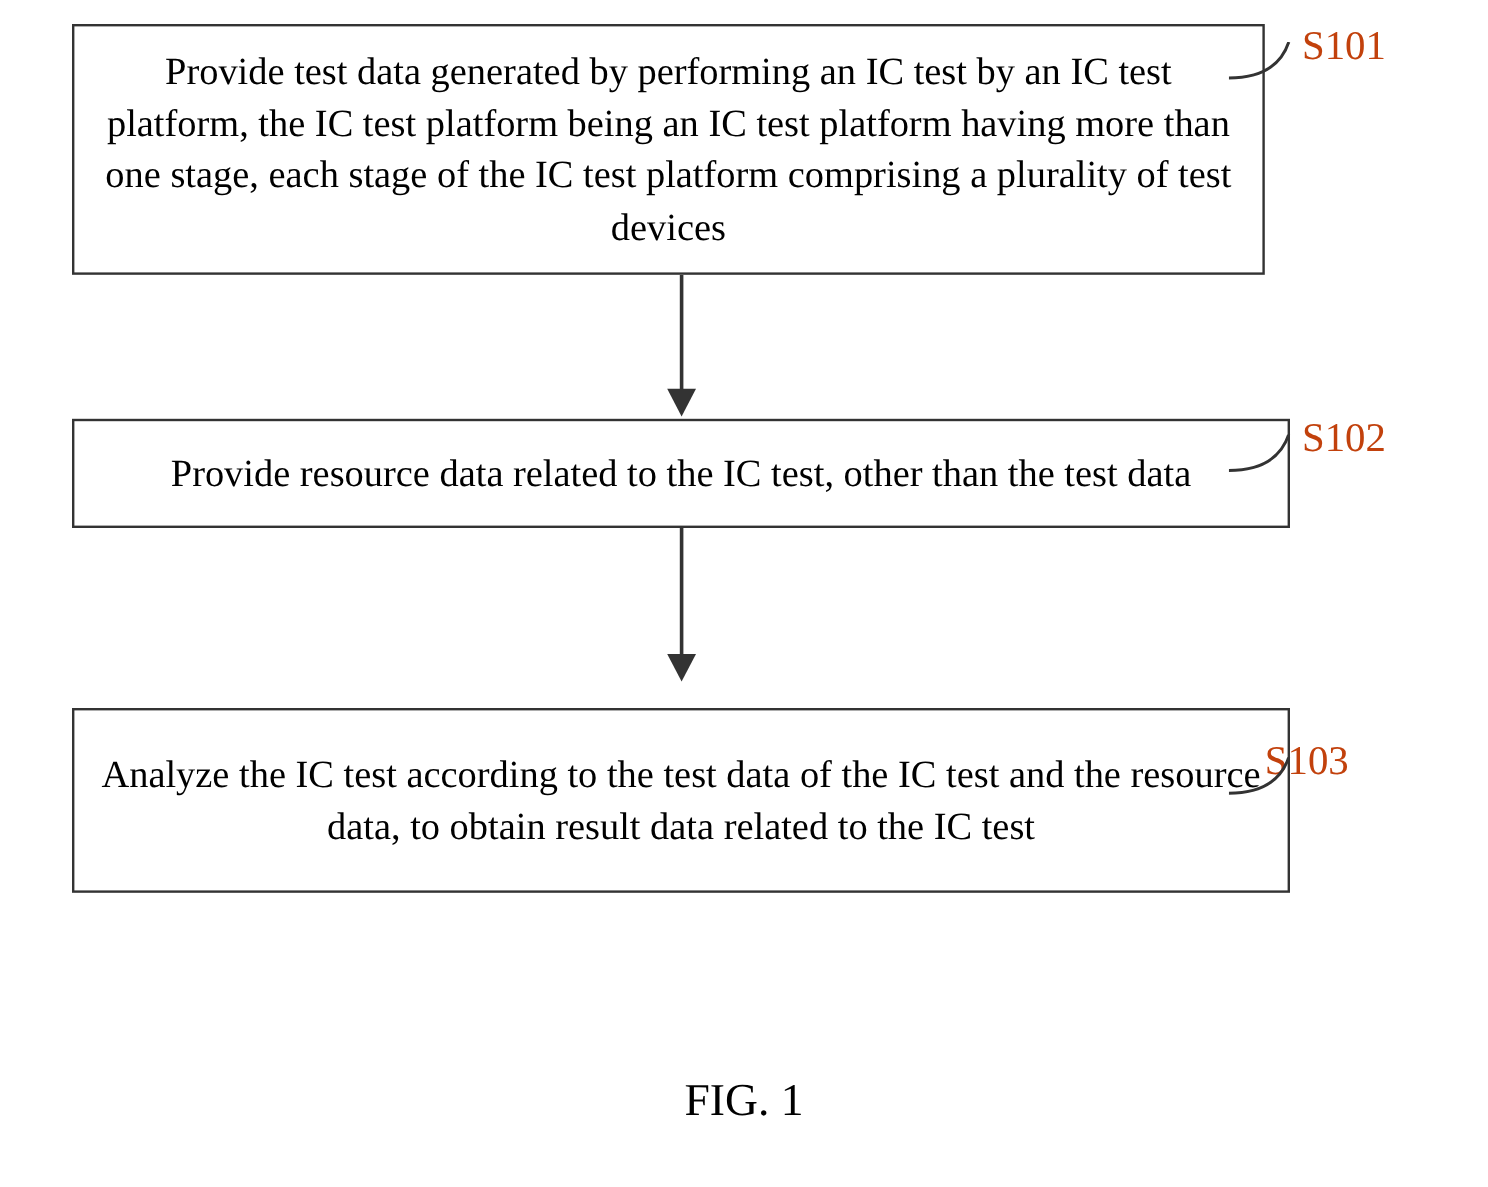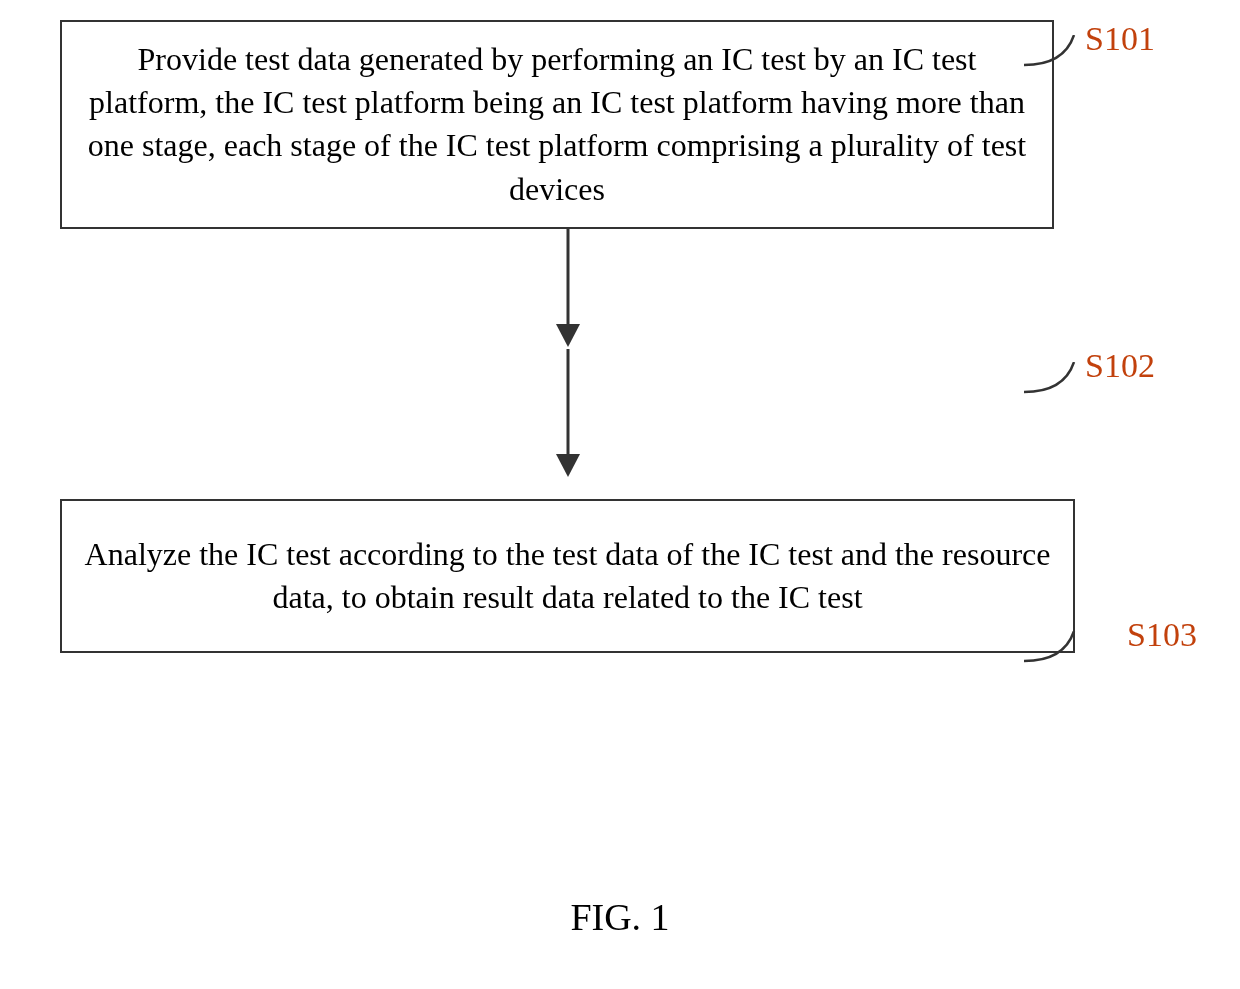--- a/index.html
+++ b/index.html
@@ -49,21 +49,21 @@
     }
     .label1 {
       left: 1085px;
       top: 20px;
     }
     .label2 {
       left: 1085px;
       top: 347px;
     }
     .label3 {
-      left: 1127px;
+      left: 1054px;
       top: 616px;
     }
     .leader {
       position: absolute;
       pointer-events: none;
     }
     .figure-caption {
       position: absolute;
       left: 0;
       width: 1240px;
@@ -89,20 +89,23 @@
     <span>Provide test data generated by performing an IC test by an IC test platform, the IC test platform being an IC test platform having more than one stage, each stage of the IC test platform comprising a plurality of test devices</span>
   </div>
 
   <div class="arrow-container">
     <svg class="arrow" width="40" height="120">
       <line x1="20" y1="0" x2="20" y2="100" stroke="#333" stroke-width="3"></line>
       <polygon points="20,118 8,95 32,95" fill="#333"></polygon>
     </svg>
   </div>
 
+  <div class="box box2">
+    <span>Provide resource data related to the IC test, other than the test data</span>
+  </div>
 
   <div class="arrow-container">
     <svg class="arrow" width="40" height="130">
       <line x1="20" y1="0" x2="20" y2="110" stroke="#333" stroke-width="3"></line>
       <polygon points="20,128 8,105 32,105" fill="#333"></polygon>
     </svg>
   </div>
 
   <div class="box box3">
     <span>Analyze the IC test according to the test data of the IC test and the resource data, to obtain result data related to the IC test</span>

